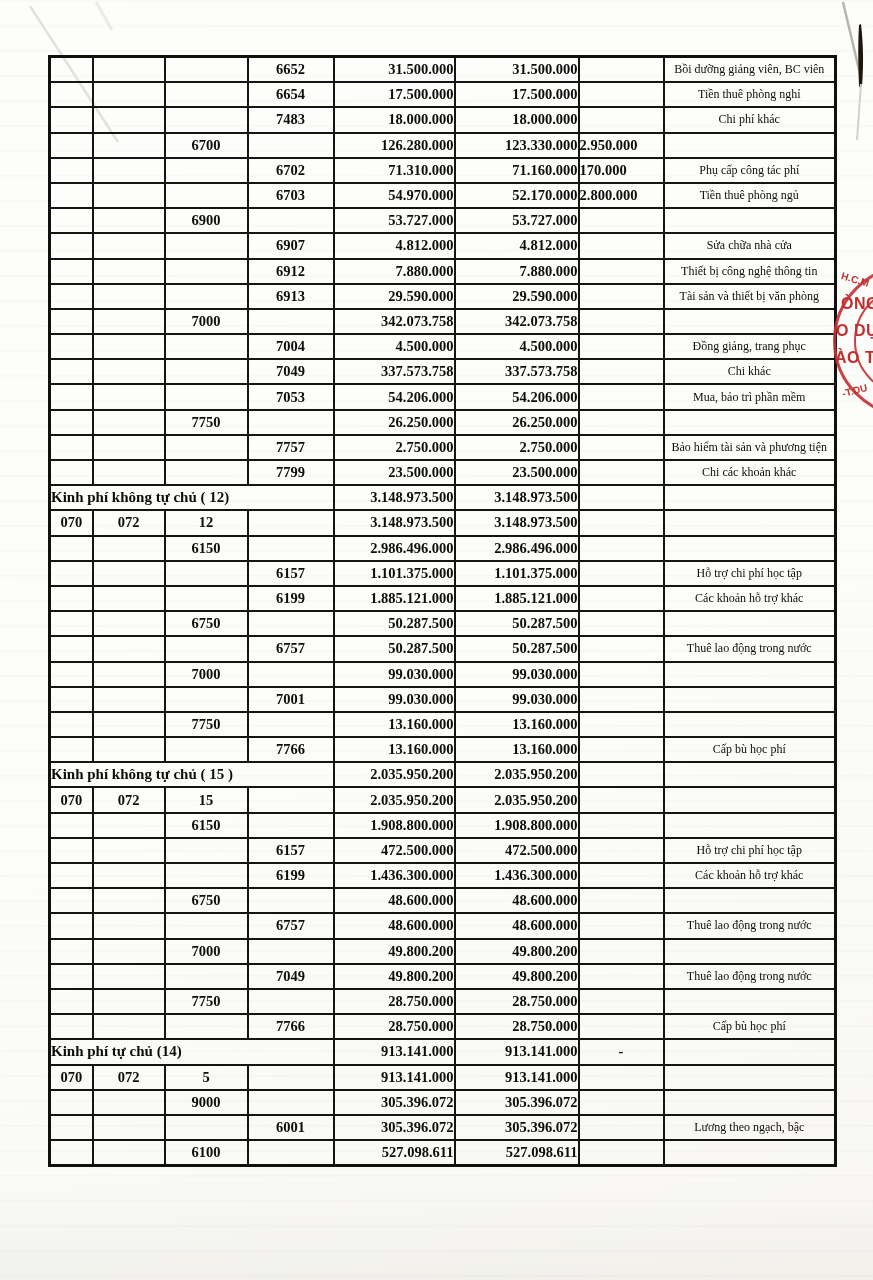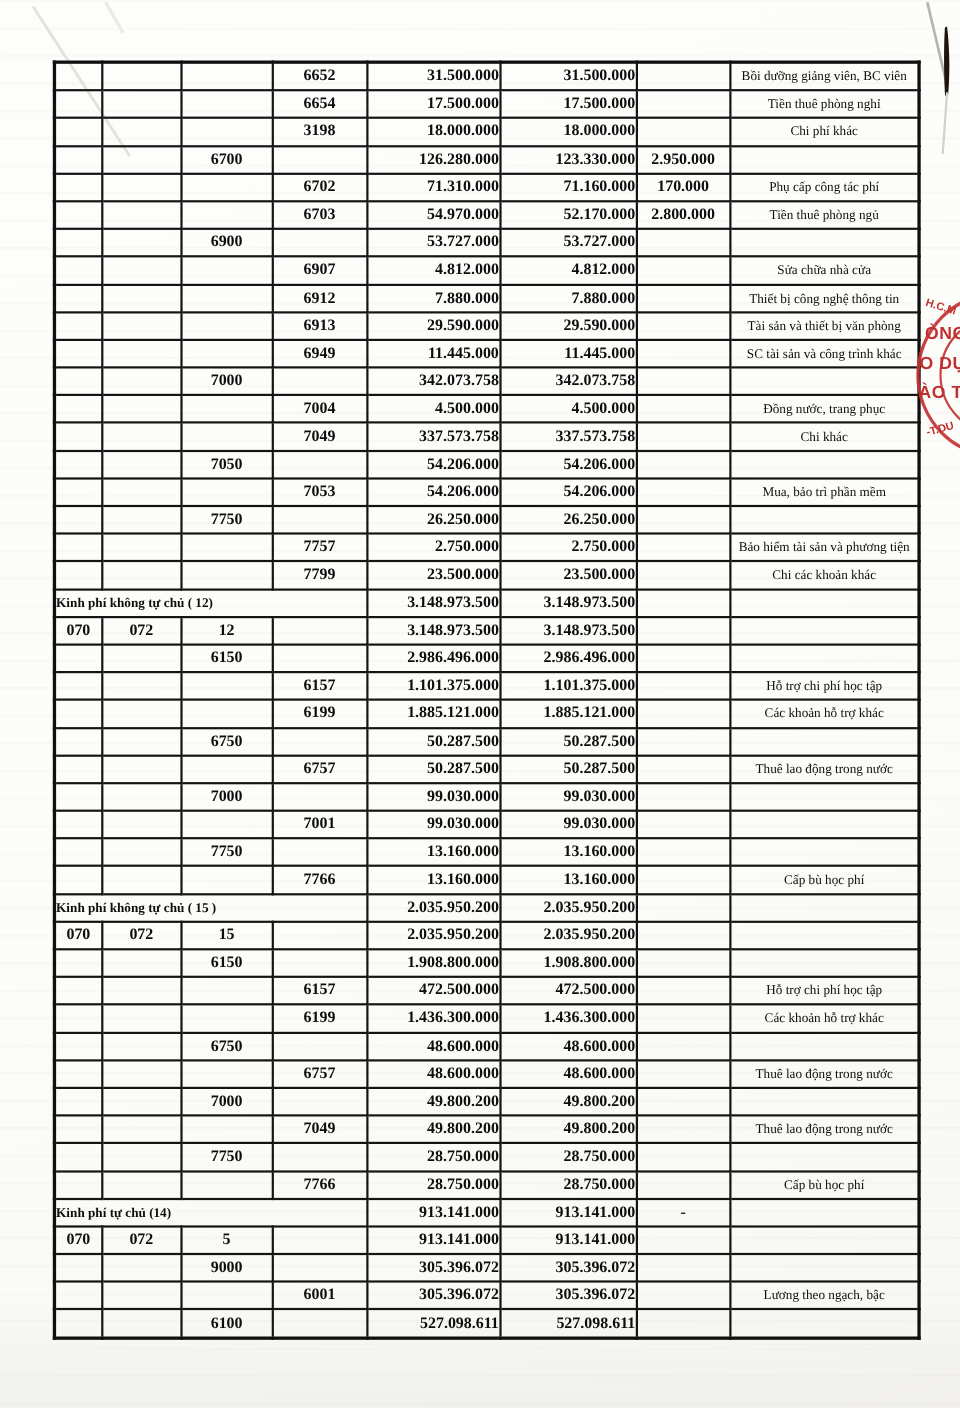--- a/index.html
+++ b/index.html
@@ -39,24 +39,24 @@
     border: 2px solid #141414;
     padding: 0;
     overflow: hidden;
     white-space: nowrap;
     height: 23.2px;
     vertical-align: middle;
     color: #0d0d0d;
   }
   td.code   { text-align: center; font-weight: bold; font-size: 14.5px; }
   td.amount { text-align: right;  font-weight: bold; font-size: 14.5px; padding-right: 9px; }
-  td.diff   { text-align: center;  font-weight: bold; font-size: 14.5px; padding-right: 6px; }
+  td.diff   { text-align: left;  font-weight: bold; font-size: 14.5px; padding-right: 6px; }
   td.diff.dash { text-align: center; padding-right: 0; }
   td.desc   { text-align: center; font-size: 12px; padding-left: 4px; color: #161616; }
-  td.section-label { text-align: left; font-weight: bold; font-size: 12px; padding-left: 5px; }
+  td.section-label { text-align: left; font-weight: bold; font-size: 15px; padding-left: 5px; }
 
   
   .stamp { position: absolute; left: 833px; top: 265px; width: 152px; height: 152px; opacity: 0.92; }
   .stamp .ring-outer {
     position: absolute; inset: 0;
     border: 3.5px solid #c43434; border-radius: 50%;
   }
   .stamp .ring-inner {
     position: absolute; inset: 21px;
     border: 2px solid #c43434; border-radius: 50%;
@@ -123,21 +123,21 @@
           <td class="code">6654</td>
           <td class="amount">17.500.000</td>
           <td class="amount">17.500.000</td>
           <td class="diff"></td>
           <td class="desc">Tiền thuê phòng nghỉ</td>
         </tr>
         <tr class="row-detail">
           <td class="code"></td>
           <td class="code"></td>
           <td class="code"></td>
-          <td class="code">3198</td>
+          <td class="code">7483</td>
           <td class="amount">18.000.000</td>
           <td class="amount">18.000.000</td>
           <td class="diff"></td>
           <td class="desc">Chi phí khác</td>
         </tr>
         <tr class="row-summary">
           <td class="code"></td>
           <td class="code"></td>
           <td class="code">6700</td>
           <td class="code"></td>
@@ -199,69 +199,49 @@
         <tr class="row-detail">
           <td class="code"></td>
           <td class="code"></td>
           <td class="code"></td>
           <td class="code">6913</td>
           <td class="amount">29.590.000</td>
           <td class="amount">29.590.000</td>
           <td class="diff"></td>
           <td class="desc">Tài sản và thiết bị văn phòng</td>
         </tr>
-        <tr class="row-detail">
-          <td class="code"></td>
-          <td class="code"></td>
-          <td class="code"></td>
-          <td class="code">6949</td>
-          <td class="amount">11.445.000</td>
-          <td class="amount">11.445.000</td>
-          <td class="diff"></td>
-          <td class="desc">SC tài sản và công trình khác</td>
-        </tr>
         <tr class="row-summary">
           <td class="code"></td>
           <td class="code"></td>
           <td class="code">7000</td>
           <td class="code"></td>
           <td class="amount">342.073.758</td>
           <td class="amount">342.073.758</td>
           <td class="diff"></td>
           <td class="desc"></td>
         </tr>
         <tr class="row-detail">
           <td class="code"></td>
           <td class="code"></td>
           <td class="code"></td>
           <td class="code">7004</td>
           <td class="amount">4.500.000</td>
           <td class="amount">4.500.000</td>
           <td class="diff"></td>
-          <td class="desc">Đồng nước, trang phục</td>
+          <td class="desc">Đồng giảng, trang phục</td>
         </tr>
         <tr class="row-detail">
           <td class="code"></td>
           <td class="code"></td>
           <td class="code"></td>
           <td class="code">7049</td>
           <td class="amount">337.573.758</td>
           <td class="amount">337.573.758</td>
           <td class="diff"></td>
           <td class="desc">Chi khác</td>
-        </tr>
-        <tr class="row-summary">
-          <td class="code"></td>
-          <td class="code"></td>
-          <td class="code">7050</td>
-          <td class="code"></td>
-          <td class="amount">54.206.000</td>
-          <td class="amount">54.206.000</td>
-          <td class="diff"></td>
-          <td class="desc"></td>
         </tr>
         <tr class="row-detail">
           <td class="code"></td>
           <td class="code"></td>
           <td class="code"></td>
           <td class="code">7053</td>
           <td class="amount">54.206.000</td>
           <td class="amount">54.206.000</td>
           <td class="diff"></td>
           <td class="desc">Mua, bảo trì phần mềm</td>

